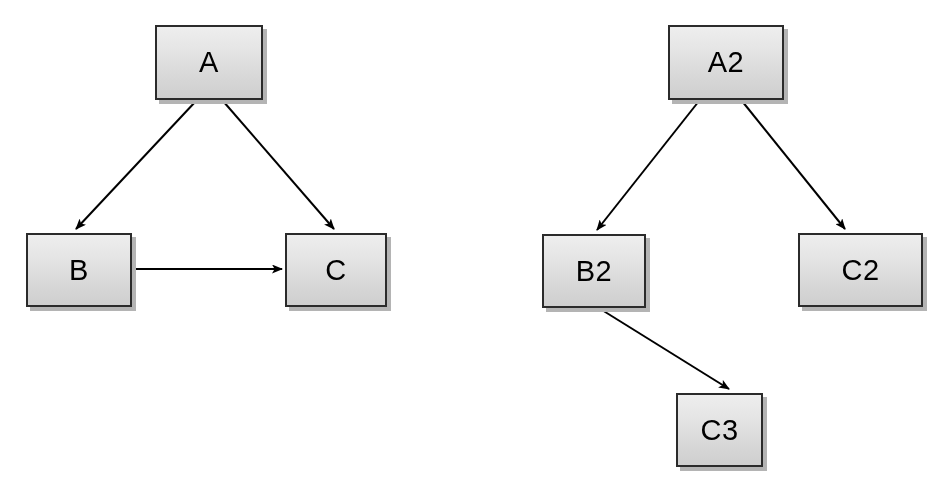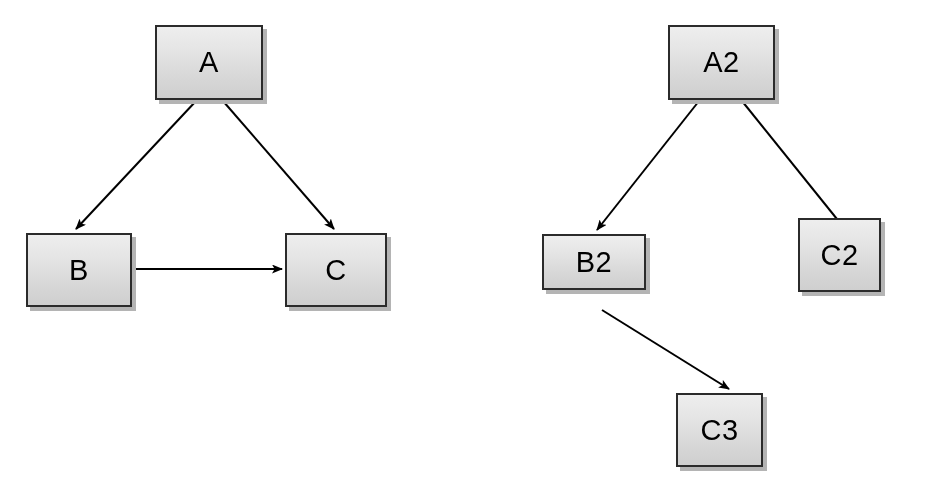--- a/index.html
+++ b/index.html
@@ -73,29 +73,29 @@
   </div>
 
   <div class="node" style="left: 26px; top: 233px; width: 106px; height: 74px;">
     <span class="node-label">B</span>
   </div>
 
   <div class="node" style="left: 285px; top: 233px; width: 102px; height: 74px;">
     <span class="node-label">C</span>
   </div>
 
-  <div class="node" style="left: 668px; top: 25px; width: 107px; height: 75px;">
+  <div class="node" style="left: 668px; top: 25px; width: 116px; height: 75px;">
     <span class="node-label">A2</span>
   </div>
 
-  <div class="node" style="left: 542px; top: 234px; width: 104px; height: 56px;">
+  <div class="node" style="left: 542px; top: 234px; width: 104px; height: 74px;">
     <span class="node-label">B2</span>
   </div>
 
-  <div class="node" style="left: 798px; top: 218px; width: 83px; height: 74px;">
+  <div class="node" style="left: 798px; top: 233px; width: 125px; height: 74px;">
     <span class="node-label">C2</span>
   </div>
 
   <div class="node" style="left: 676px; top: 393px; width: 87px; height: 74px;">
     <span class="node-label">C3</span>
   </div>
 
 </div>
 
 </body></html>

